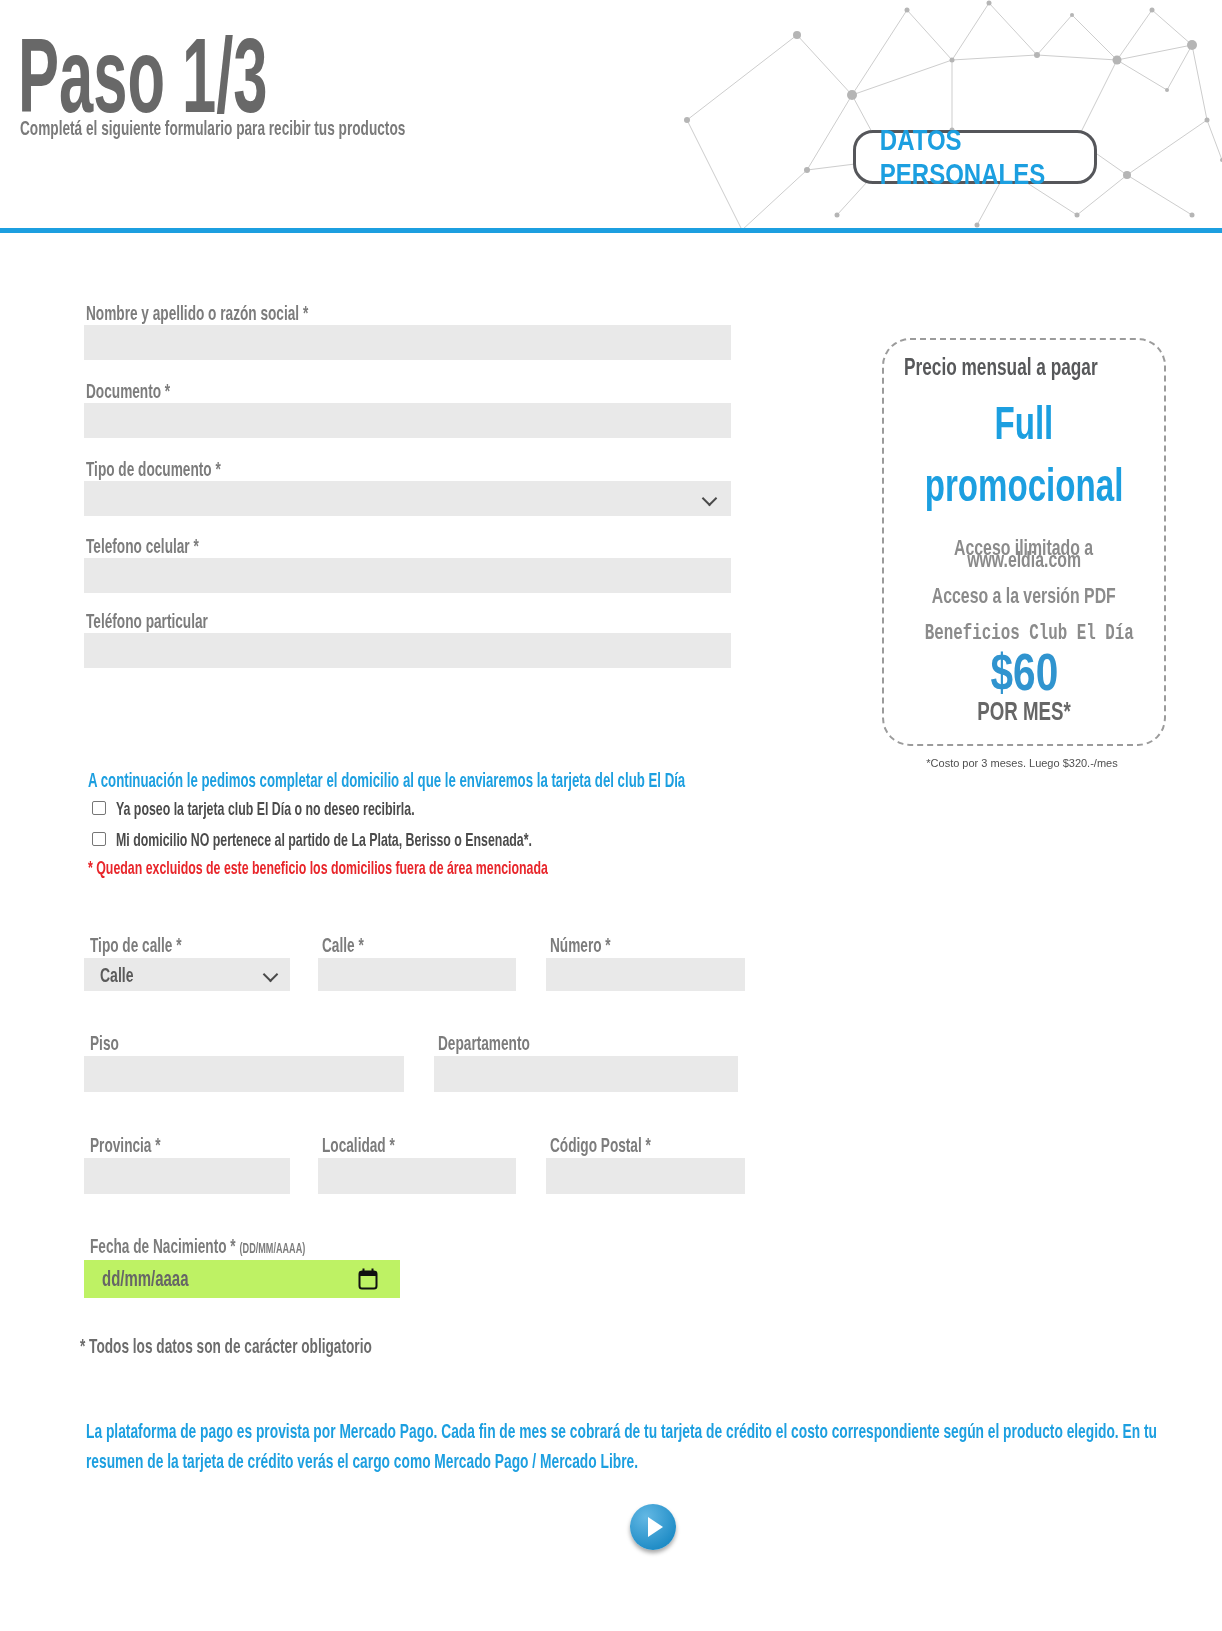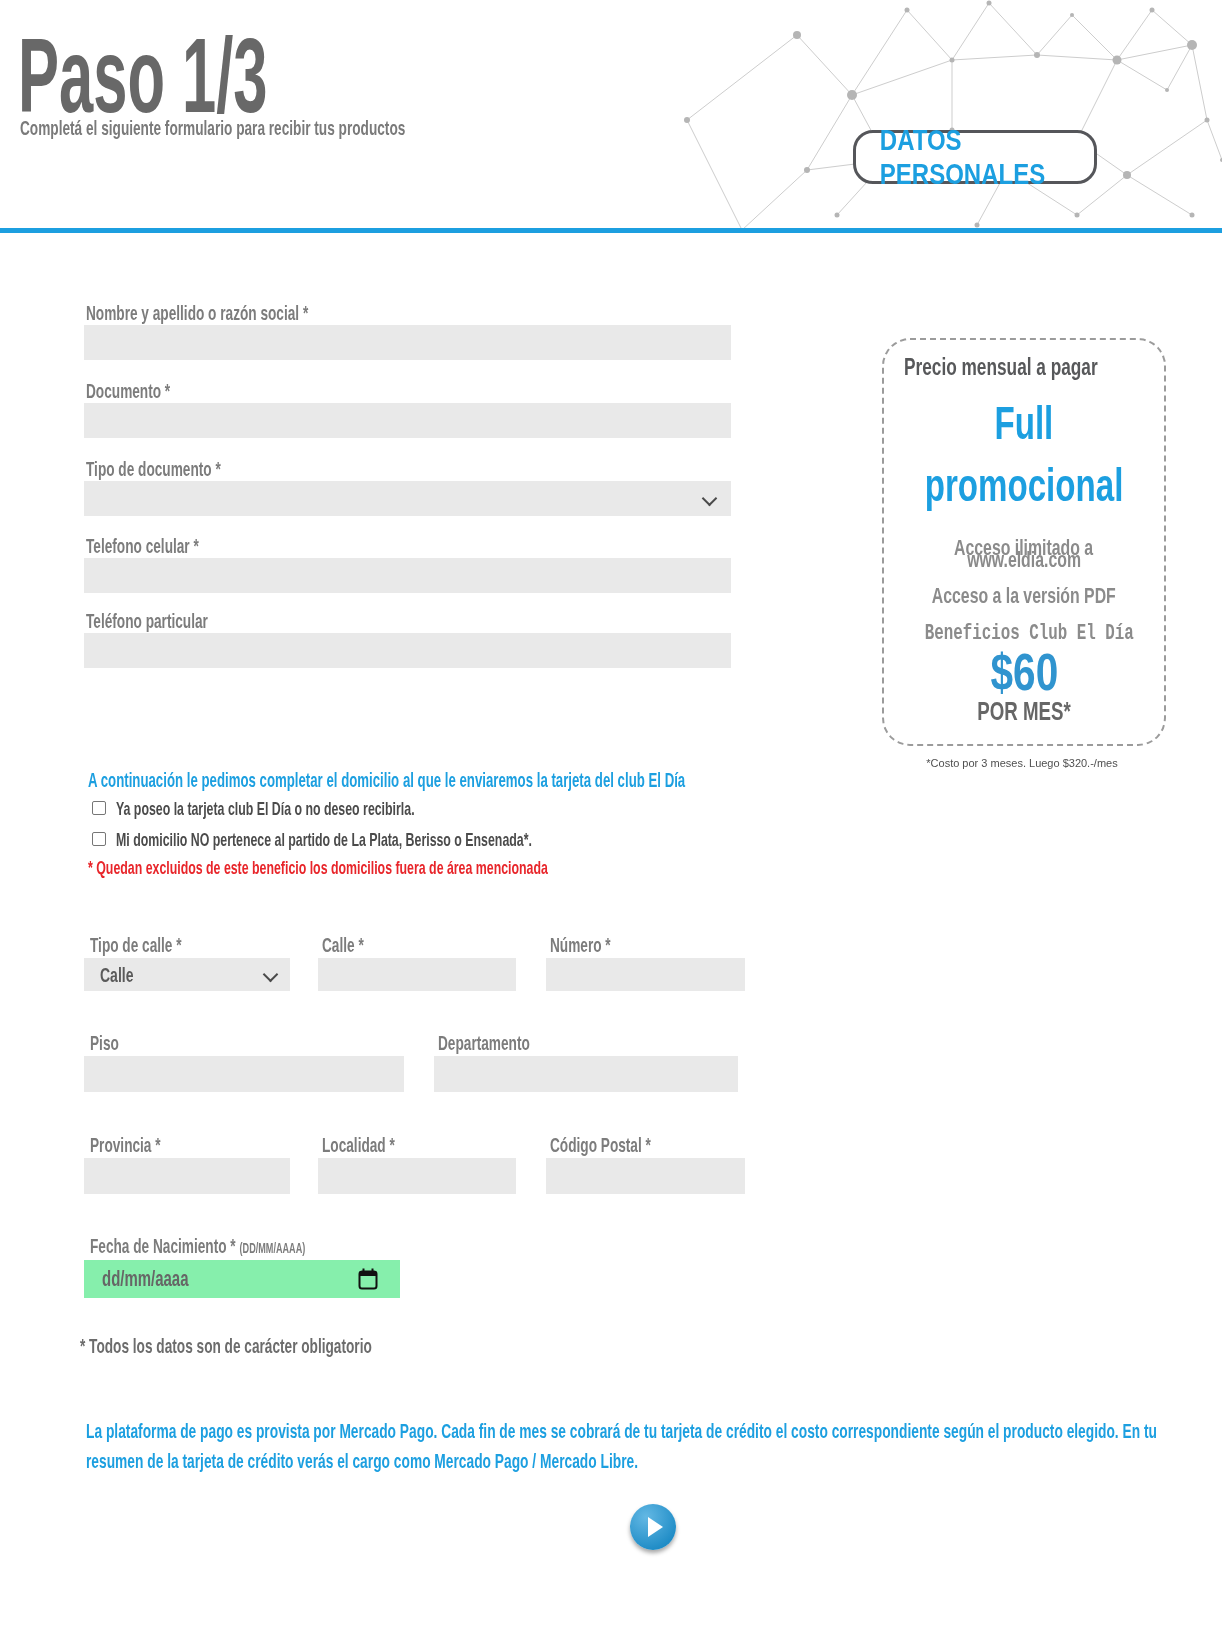--- a/index.html
+++ b/index.html
@@ -41,21 +41,21 @@
   .permonth{font-size:26px;font-weight:700;color:#666;}
   .pfoot{left:882px;top:757px;width:280px;text-align:center;font-size:11px;color:#4f4f4f;}
 
   .clubhead{font-size:21px;font-weight:700;color:#1c9fe0;}
   .cb{width:14px;height:14px;background:#fff;border:1.5px solid #767676;border-radius:2px;
       box-sizing:border-box;cursor:pointer;}
   .cblabel{font-size:19px;font-weight:700;color:#4b4b4b;}
   .rednote{font-size:19px;font-weight:700;color:#e8252a;}
   .reqnote{font-size:21px;font-weight:700;color:#6c6c6c;}
 
-  .datefield{left:84px;top:1260px;width:316px;height:38px;background:#86efac;cursor:text;}
+  .datefield{left:84px;top:1260px;width:316px;height:38px;background:#bef264;cursor:text;}
   .dateph{position:absolute;left:18px;top:50%;transform:translateY(-50%) scaleX(.68);
           transform-origin:0 50%;font-size:22px;font-weight:700;color:#666;}
   .fsmall{font-size:14px;font-weight:700;color:#7c7c7c;padding-left:6px;}
 
   .payment{left:86px;top:1416px;width:1660px;transform:scaleX(.672);transform-origin:0 0;
            font-size:20.5px;font-weight:700;line-height:30px;color:#1c9fe0;}
 
   .cta{left:443px;top:1505px;width:240px;height:46px;border-radius:23px;cursor:pointer;
        background:linear-gradient(#8dcaec,#3aa4dc 55%,#2691cf);
        box-shadow:inset 0 2px 3px rgba(255,255,255,.5), inset 0 -3px 5px rgba(0,0,0,.18),

